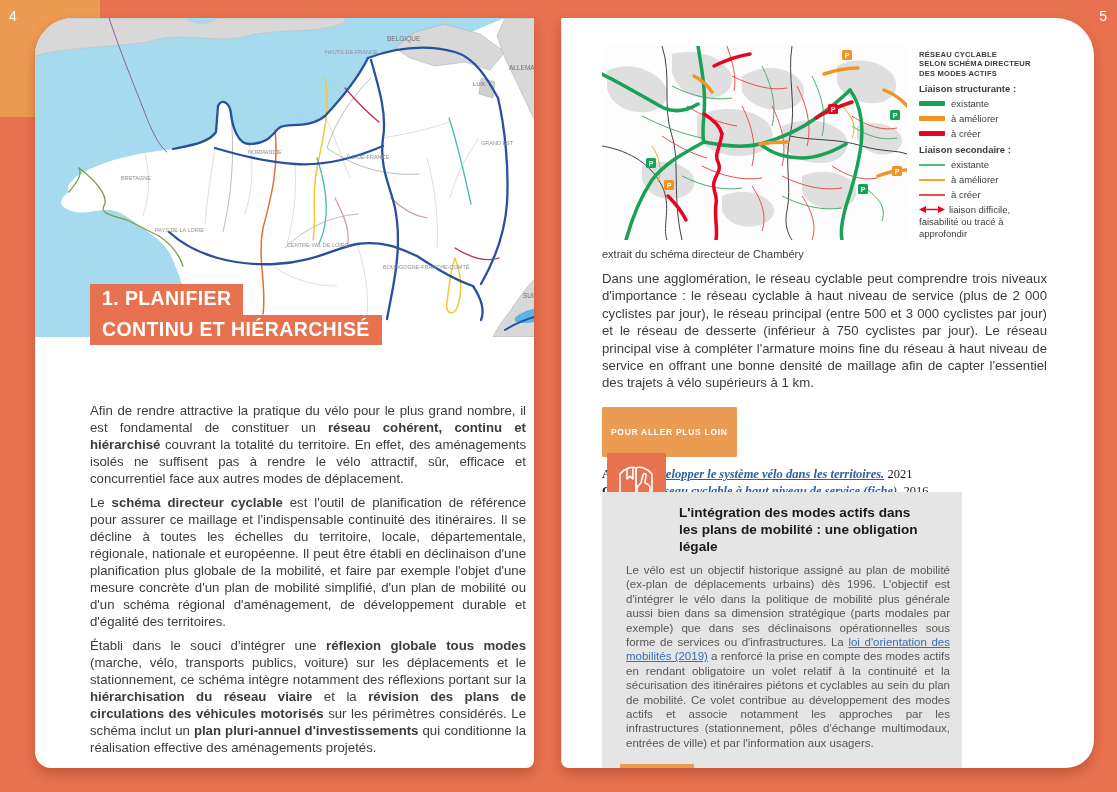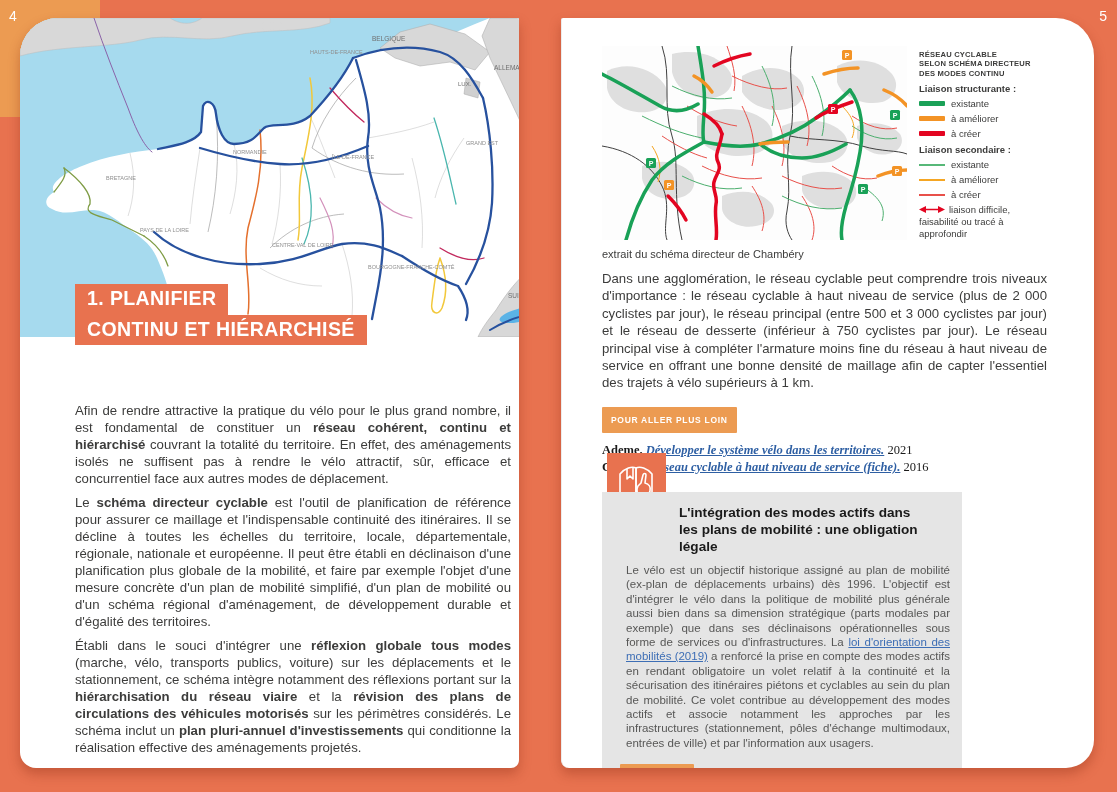--- a/index.html
+++ b/index.html
@@ -9,21 +9,21 @@
     font-family:"Liberation Sans", sans-serif;
   }
   .corner-block{position:absolute;left:0;top:0;width:100px;height:117px;background:#EC9B52;}
   .page-num{position:absolute;top:8px;color:#ffffff;font-size:14px;}
   .page-num.left{left:9px;}
   .page-num.right{right:10px;}
   .page{
     position:absolute;top:18px;height:750px;background:#ffffff;
     box-shadow:0 6px 12px rgba(140,45,20,.38);
   }
-  .page-left{left:20px;width:499px;border-radius:38px 2px 8px 16px;overflow:hidden;}
+  .page-left{left:35px;width:499px;border-radius:38px 2px 8px 16px;overflow:hidden;}
   .page-right{left:561px;width:532px;border-radius:2px 38px 28px 8px;border-left:1px solid #ececec;overflow:hidden;}
 
   
   .map-france{position:absolute;left:0;top:0;width:541px;height:319px;}
   .map-credit{
     position:absolute;left:7px;bottom:6px;color:#ffffff;font-size:7.5px;letter-spacing:.4px;
     writing-mode:vertical-rl;transform:rotate(180deg);opacity:.95;
   }
   .title-block{position:absolute;left:55px;top:266px;}
   .title-line{
@@ -48,21 +48,21 @@
   .sw.thick{height:5px;border-radius:1px;}
   .sw.thin{height:2px;}
   .sw.g{background:#1AA157;} .sw.o{background:#F39325;} .sw.r{background:#E30521;}
   .sw.gt{background:#57B878;} .sw.ot{background:#F5A623;} .sw.rt{background:#E8504A;}
   .legend-wrap{font-size:9.5px;color:#3C3C3B;line-height:12px;margin-top:4px;}
   .legend-wrap svg{vertical-align:-1px;margin-right:4px;}
   .fig-caption{font-size:11px;color:#3C3C3B;margin-top:8px;}
   .intro p{margin:10px 0 0 0;font-size:13.2px;line-height:17.4px;color:#3C3C3B;text-align:justify;}
   .badge{
     display:inline-block;background:#EC9B52;color:#ffffff;font-weight:bold;
-    font-size:8.5px;letter-spacing:.7px;padding:8px 9px;border-radius:1px;
+    font-size:8.5px;letter-spacing:.7px;padding:20px 9px;border-radius:1px;
   }
   .badge.m{margin-top:15px;}
   .refs{margin-top:9px;font-family:"Liberation Serif", serif;font-size:12.5px;line-height:17px;color:#1a1a1a;}
   .ref-source{font-weight:bold;}
   .ref-link{color:#2E5FA3;font-style:italic;font-weight:bold;text-decoration:underline;cursor:pointer;}
   .ref-year{}
   .infobox{
     position:absolute;left:40px;top:474px;width:360px;background:#e5e5e5;
   }
   .infobox-title{margin:12px 34px 0 77px;font-size:13.6px;font-weight:bold;color:#1a1a1a;line-height:17px;}
@@ -272,21 +272,21 @@
               <rect x="256" y="138" width="10" height="10" rx="1.5" fill="#19A157"></rect>
               <text x="261" y="146">P</text>
             </g>
         </g>
       </svg>
 
       <div class="legend">
         <div class="legend-title">
           <div>RÉSEAU CYCLABLE</div>
           <div>SELON SCHÉMA DIRECTEUR</div>
-          <div>DES MODES CONTINU</div>
+          <div>DES MODES ACTIFS</div>
         </div>
         <div class="legend-group">Liaison structurante :</div>
         <div class="legend-row">
             <span class="sw thick g"></span>
             <span class="lab">existante</span>
           </div>
         <div class="legend-row">
             <span class="sw thick o"></span>
             <span class="lab">à améliorer</span>
           </div>

